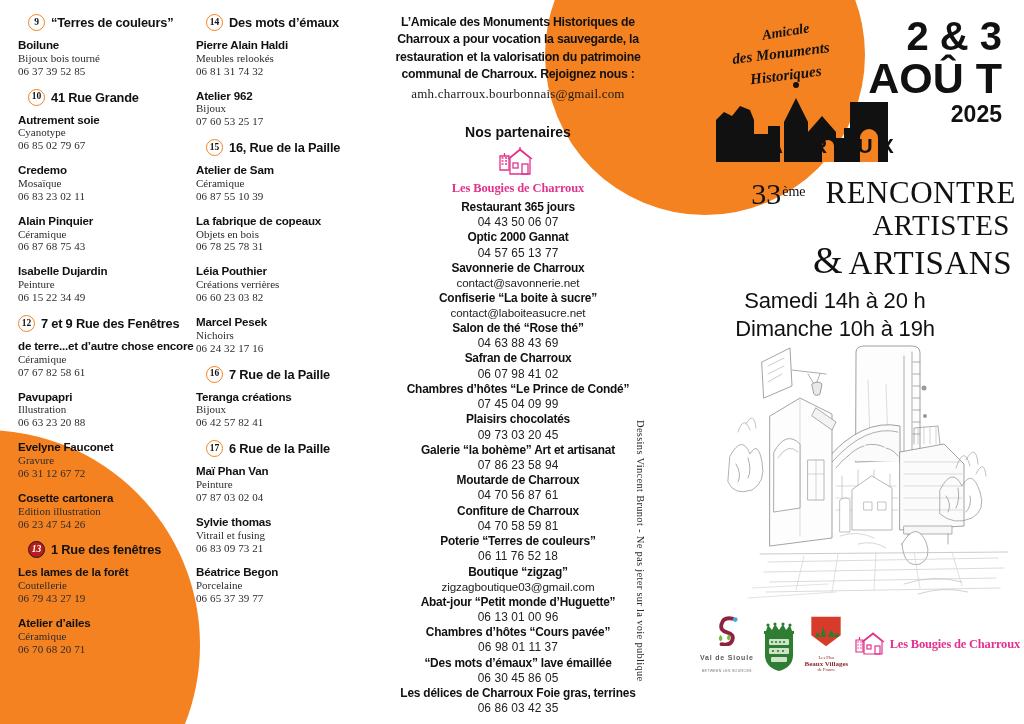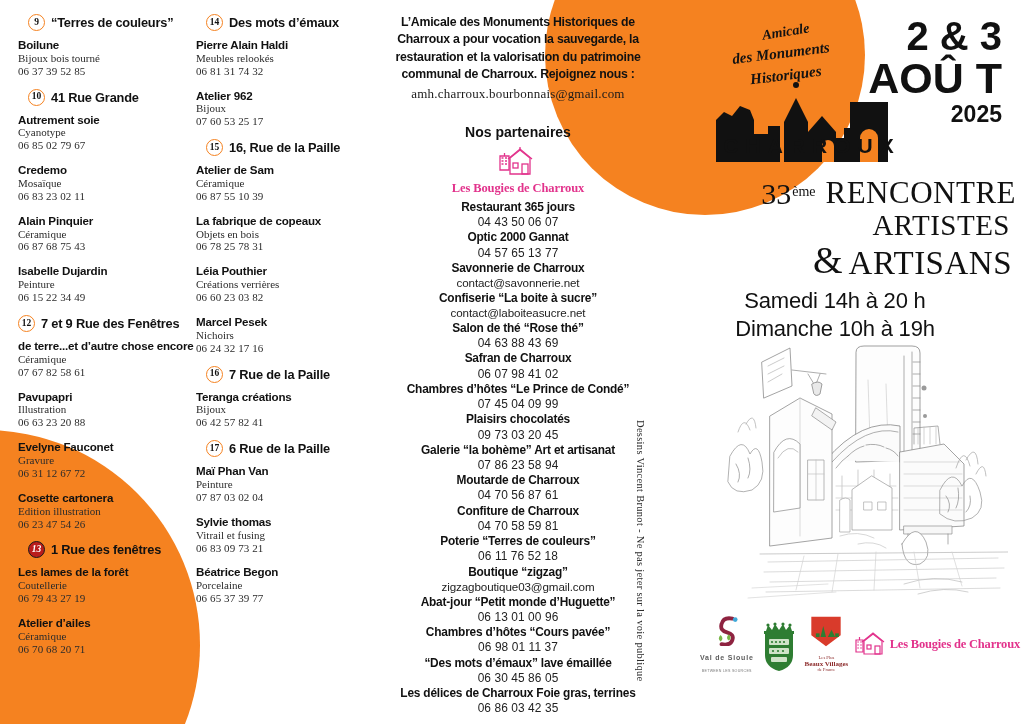--- a/index.html
+++ b/index.html
@@ -99,21 +99,21 @@
   .d-line1{font-size:40px;font-weight:700;color:#111;line-height:1.0;letter-spacing:0px;}
   .d-line2{font-size:43px;font-weight:700;color:#111;line-height:1.05;letter-spacing:0px;}
   .d-year{font-size:23px;font-weight:700;color:#111;line-height:1.2;}
 
   
   #title-block{position:absolute;left:0;top:175px;width:356px;
     font-family:"Liberation Serif", serif;color:#111;}
   .t-row{display:flex;align-items:flex-end;justify-content:flex-end;}
   .t-33{font-size:30px;font-weight:400;}
   .t-eme{font-size:14px;vertical-align:super;position:relative;top:-11px;margin-left:1px;}
-  .t-rencontre{font-size:31px;letter-spacing:0.5px;margin-left:10px;}
+  .t-rencontre{font-size:31px;letter-spacing:0.5px;margin-left:20px;}
   .t-amp{font-size:38px;margin-right:6px;}
   .t-artistes{font-size:29px;letter-spacing:0.5px;}
   .t-artisans{font-size:33px;letter-spacing:0.5px;}
   #title-block .r2{justify-content:flex-end;padding-right:6px;margin-top:-2px;}
   #title-block .r3{justify-content:flex-end;padding-right:4px;margin-top:-4px;}
 
   
   #hours{position:absolute;left:0;top:287px;width:350px;text-align:center;}
   .h-line{font-size:22px;font-weight:400;color:#111;line-height:1.28;letter-spacing:-0.2px;}
 

